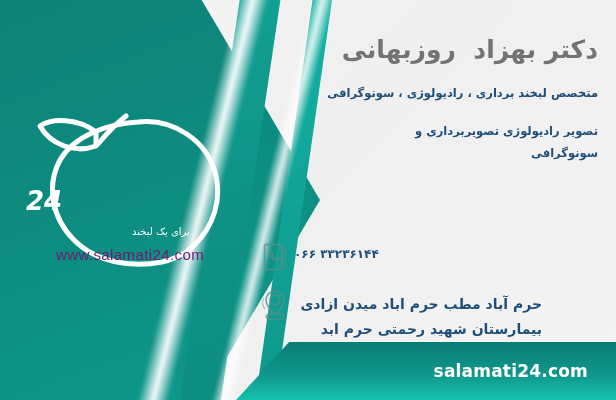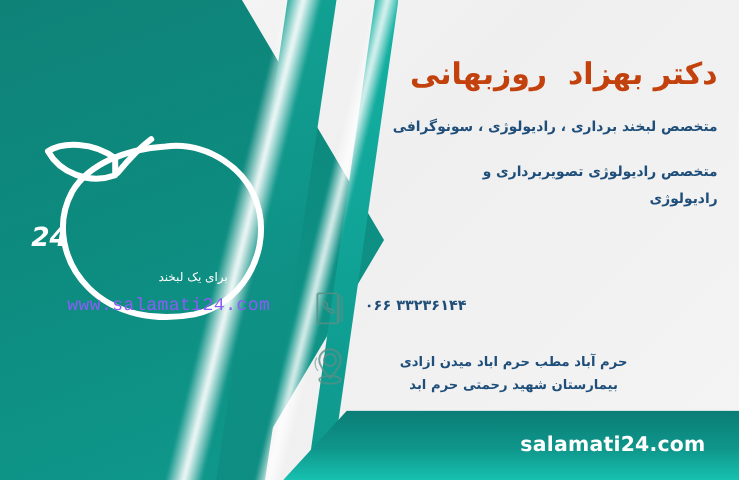--- a/index.html
+++ b/index.html
@@ -84,25 +84,25 @@
   
   #info {
     position: absolute;
     right: 0; top: 0;
     width: 356px;
     padding: 34px 18px 0 0;
     box-sizing: border-box;
     text-align: right;
   }
   #doc-name {
-    color: #c2410c;
+    color: #737373;
     font-size: 25px;
     font-weight: bold;
     line-height: 1.25;
-    margin: 12px 0 18px 0;
+    margin: 0 0 18px 0;
     white-space: pre;
   }
   .specialty {
     color: #1e4e79;
     font-size: 11.5px;
     font-weight: bold;
     line-height: 1.9;
     margin: 0 0 16px 0;
   }
   .specialty.second { width: 215px; margin-left: auto; }
@@ -111,60 +111,59 @@
   #contacts {
     position: absolute;
     right: 10px;
     top: 240px;
     width: 346px;
   }
   .contact-row {
     display: flex;
     align-items: flex-start;
     justify-content: flex-end;
-    gap: 14px;
+    gap: 4px;
     margin-bottom: 14px;
   }
   .contact-text {
     color: #1e4e79;
     font-size: 12px;
     font-weight: bold;
     text-align: right;
     line-height: 1.7;
     padding-top: 4px;
   }
   .contact-text.addr {
-    font-size: 11px;
+    font-size: 14px;
     max-width: 248px;
     line-height: 1.75;
-    text-align: center;
   }
   .contact-icon {
     flex: 0 0 auto;
     width: 30px; height: 34px;
     display: flex; align-items: center; justify-content: center;
     opacity: .8;
   }
   .contact-icon svg { display: block; }
 
   
   #logo {
     position: absolute;
     left: 22px; top: 96px;
     width: 228px; height: 190px;
   }
   #logo svg { display: block; width: 100%; height: 100%; }
   #logo-url {
     position: absolute;
     left: 56px; top: 246px;
-    color: #8b5cf6;
+    color: #701a75;
     font-size: 15px;
     direction: ltr;
     letter-spacing: .4px;
-    font-family: Liberation Mono, monospace;
+    font-family: Liberation Sans, sans-serif;
   }
   #logo-tagline {
     position: absolute;
     left: 132px; top: 226px;
     color: #ffffff;
     font-size: 10px;
     letter-spacing: .5px;
   }
   #logo-word {
     position: absolute;
@@ -173,21 +172,21 @@
     font-size: 44px;
     font-weight: bold;
     letter-spacing: -1px;
     line-height: 1;
     text-shadow: 0 0 1px rgba(255,255,255,.4);
   }
   #logo-badge {
     position: absolute;
     left: 26px; top: 186px;
     color: #ffffff;
-    font-size: 22px;
+    font-size: 26px;
     font-weight: bold;
     font-style: italic;
     direction: ltr;
     font-family: "DejaVu Sans", "Liberation Sans", sans-serif;
   }
 </style>
 </head>
 <body>
 
 <div id="card">
@@ -209,21 +208,21 @@
       <path d="M76 48 C86 36 96 26 104 20" fill="none" stroke="#ffffff" stroke-width="5" stroke-linecap="round"></path>
     </svg>
   </div>
   <div id="logo-badge">24</div>
   <div id="logo-tagline">برای یک لبخند</div>
   <div id="logo-url">www.salamati24.com</div>
 
   <div id="info">
     <h1 id="doc-name">دکتر بهزاد  روزبهانی</h1>
     <p class="specialty">متخصص لبخند برداری ، رادیولوژی ، سونوگرافی</p>
-    <p class="specialty second">متخصص رادیولوژی تصویربرداری و رادیولوژی</p>
+    <p class="specialty second">تصویر رادیولوژی تصویربرداری و سونوگرافی</p>
   </div>
 
   <div id="contacts">
 
     <div class="contact-row">
       <span class="contact-text">۳۳۲۳۶۱۴۴ ۰۶۶</span>
       <span class="contact-icon">
         <svg width="26" height="30" viewBox="0 0 26 30" xmlns="http://www.w3.org/2000/svg">
           <rect x="2.5" y="2.5" width="17" height="25" rx="1.5" fill="none" stroke="#5b8f88" stroke-width="1.6"></rect>
           <line x1="20.5" y1="3.5" x2="20.5" y2="27" stroke="#5b8f88" stroke-width="1.4"></line>

